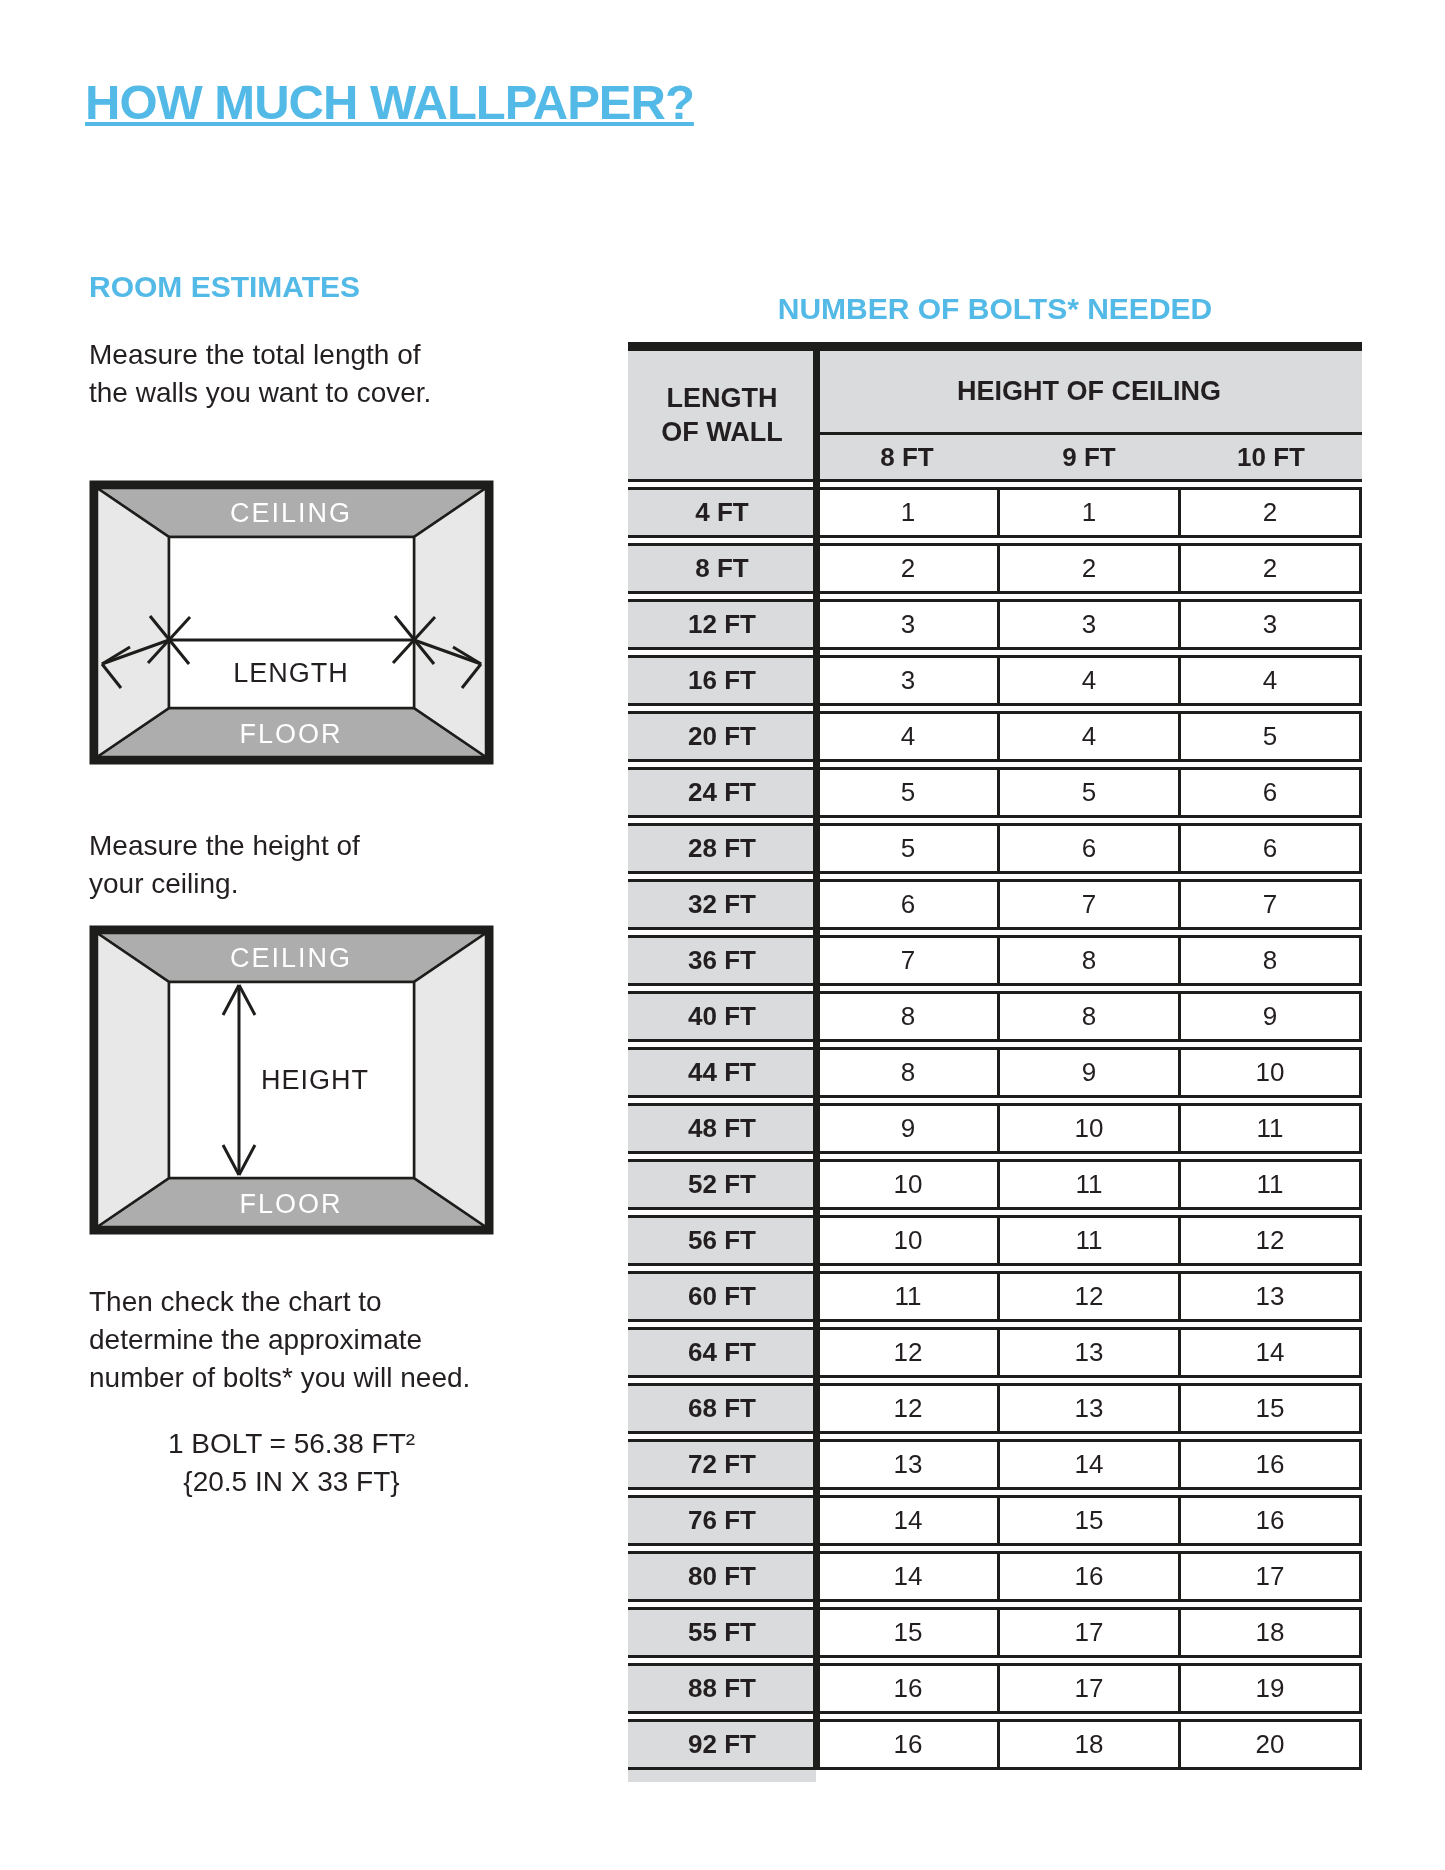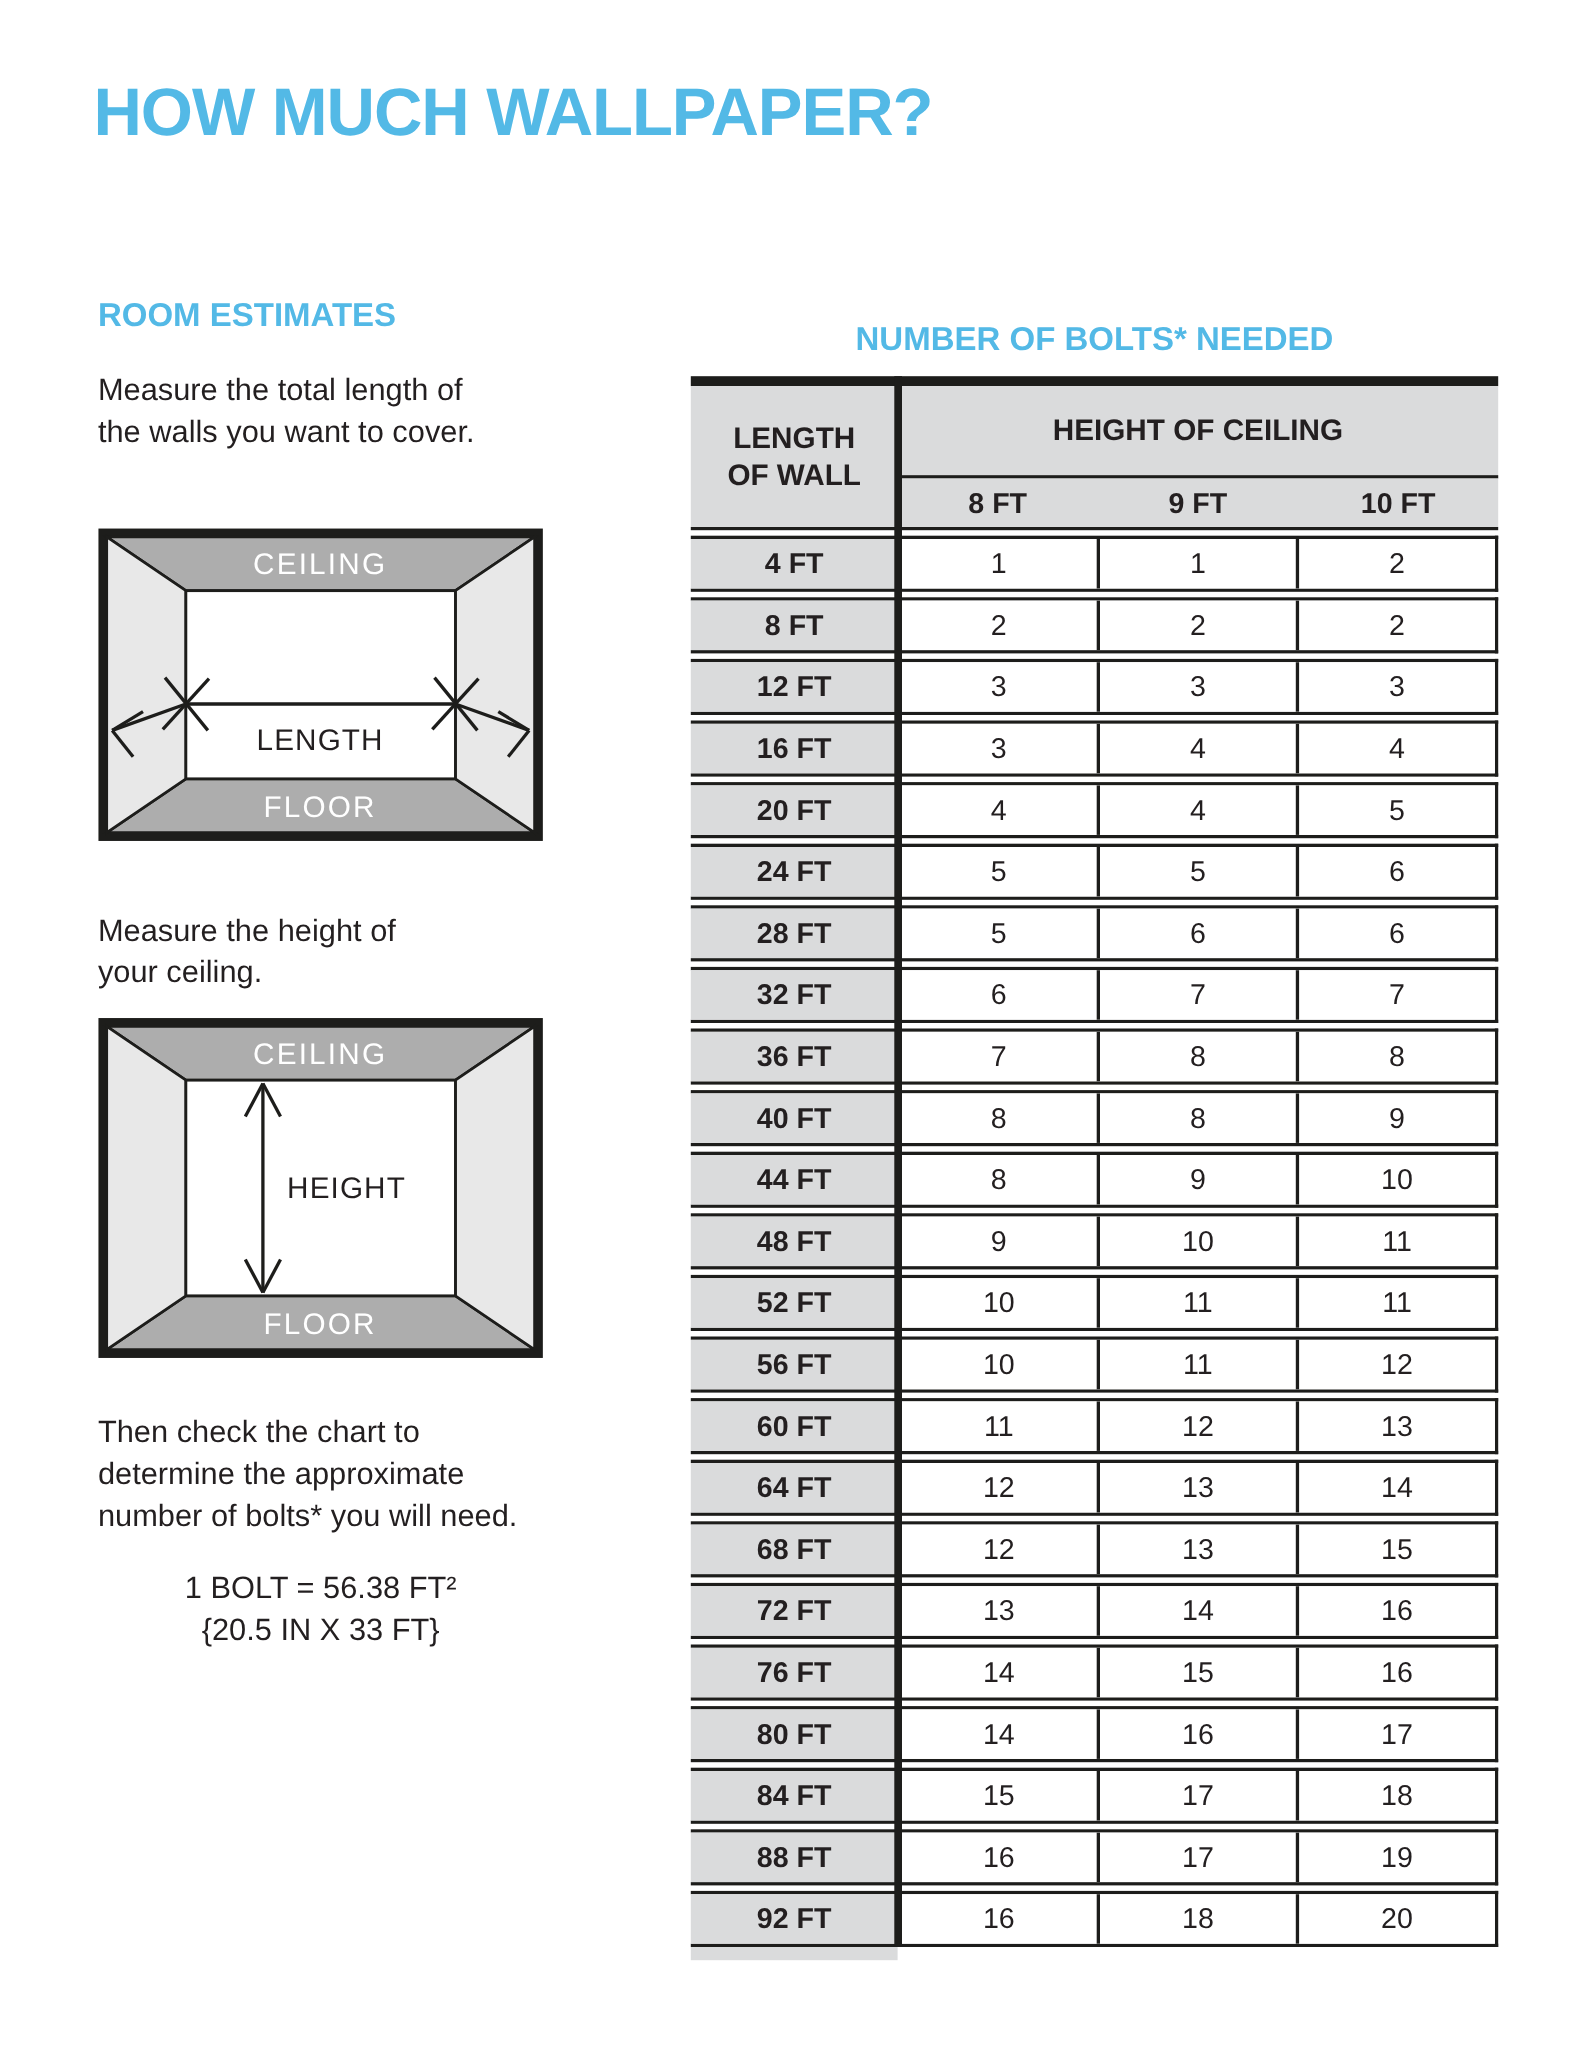--- a/index.html
+++ b/index.html
@@ -12,22 +12,22 @@
   }
   *{box-sizing:border-box;margin:0;padding:0;}
   html,body{background:#ffffff;}
   body{
     width:1445px;height:1870px;position:relative;overflow:hidden;
     font-family:"Liberation Sans","DejaVu Sans",sans-serif;
     color:var(--ink);
   }
   .page-title{
     margin:72px 0 0 85px;
-    font-size:61px;font-weight:bold;letter-spacing:-1px;
-    color:var(--blue);line-height:60px;
+    font-size:49px;font-weight:bold;letter-spacing:-1px;
+    color:var(--blue);line-height:60px;text-decoration:underline;
   }
   .content{display:flex;margin-top:138px;}
   .col-left{width:405px;margin-left:89px;flex:none;}
   .col-right{width:734px;margin-left:134px;flex:none;margin-top:22px;}
   .section-heading{
     font-size:30px;font-weight:bold;color:var(--blue);
     line-height:34px;letter-spacing:0;
   }
   .col-right .section-heading{text-align:center;}
   .step-text{
@@ -317,21 +317,21 @@
   </div>
 
   <div class="t-row">
     <div class="t-cell t-label">80 FT</div>
     <div class="t-cell t-val">14</div>
     <div class="t-cell t-val">16</div>
     <div class="t-cell t-val">17</div>
   </div>
 
   <div class="t-row">
-    <div class="t-cell t-label">84 FT</div>
+    <div class="t-cell t-label">55 FT</div>
     <div class="t-cell t-val">15</div>
     <div class="t-cell t-val">17</div>
     <div class="t-cell t-val">18</div>
   </div>
 
   <div class="t-row">
     <div class="t-cell t-label">88 FT</div>
     <div class="t-cell t-val">16</div>
     <div class="t-cell t-val">17</div>
     <div class="t-cell t-val">19</div>

